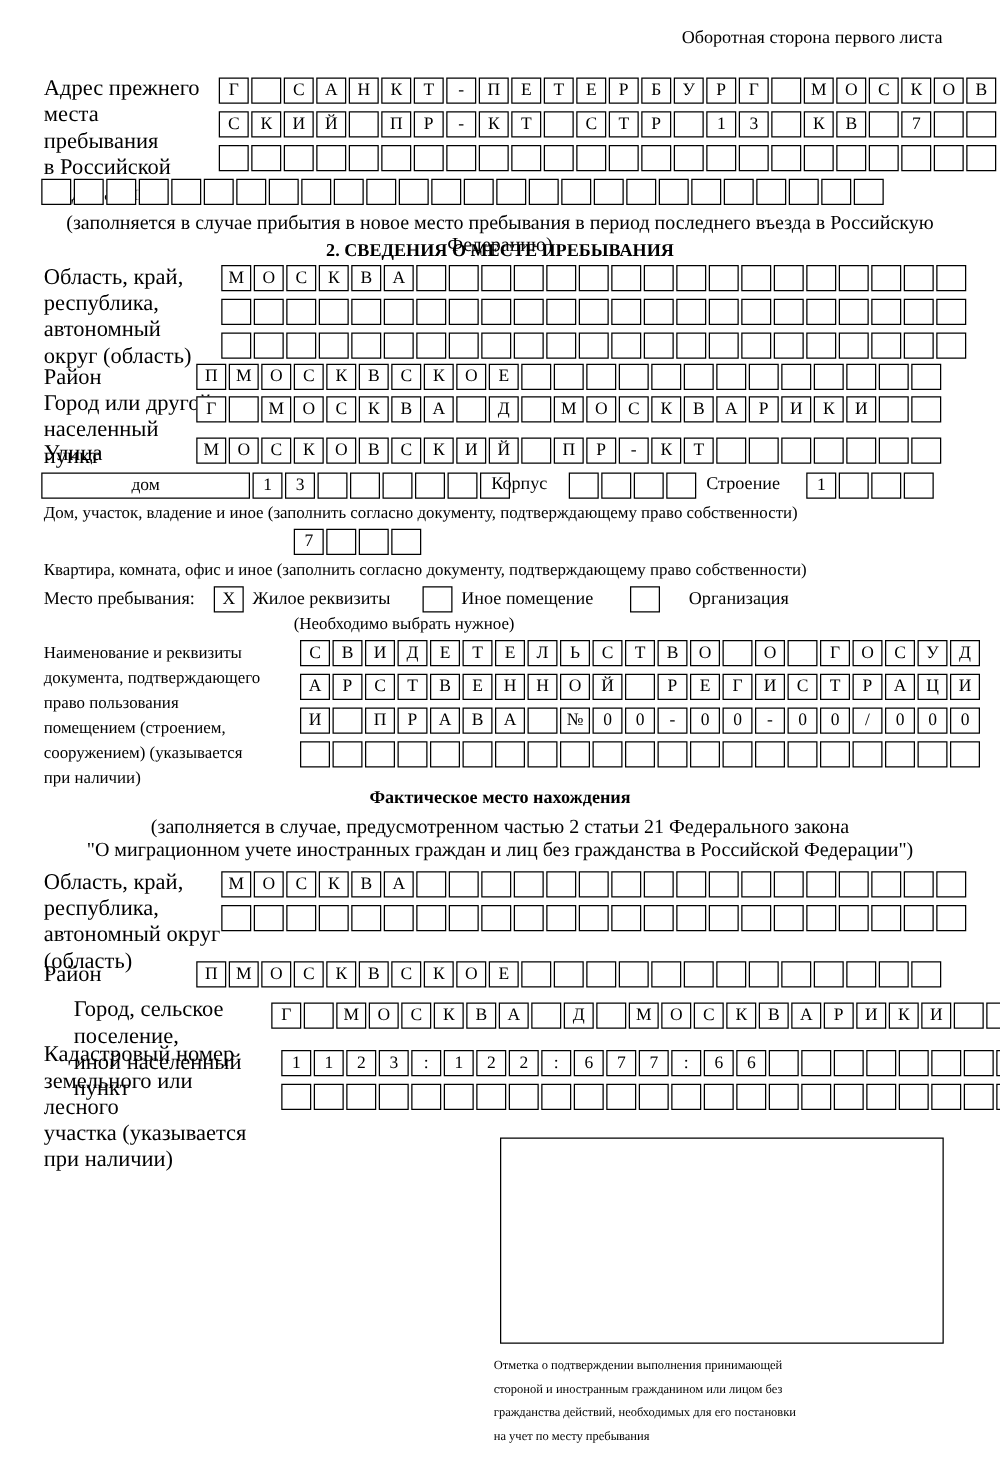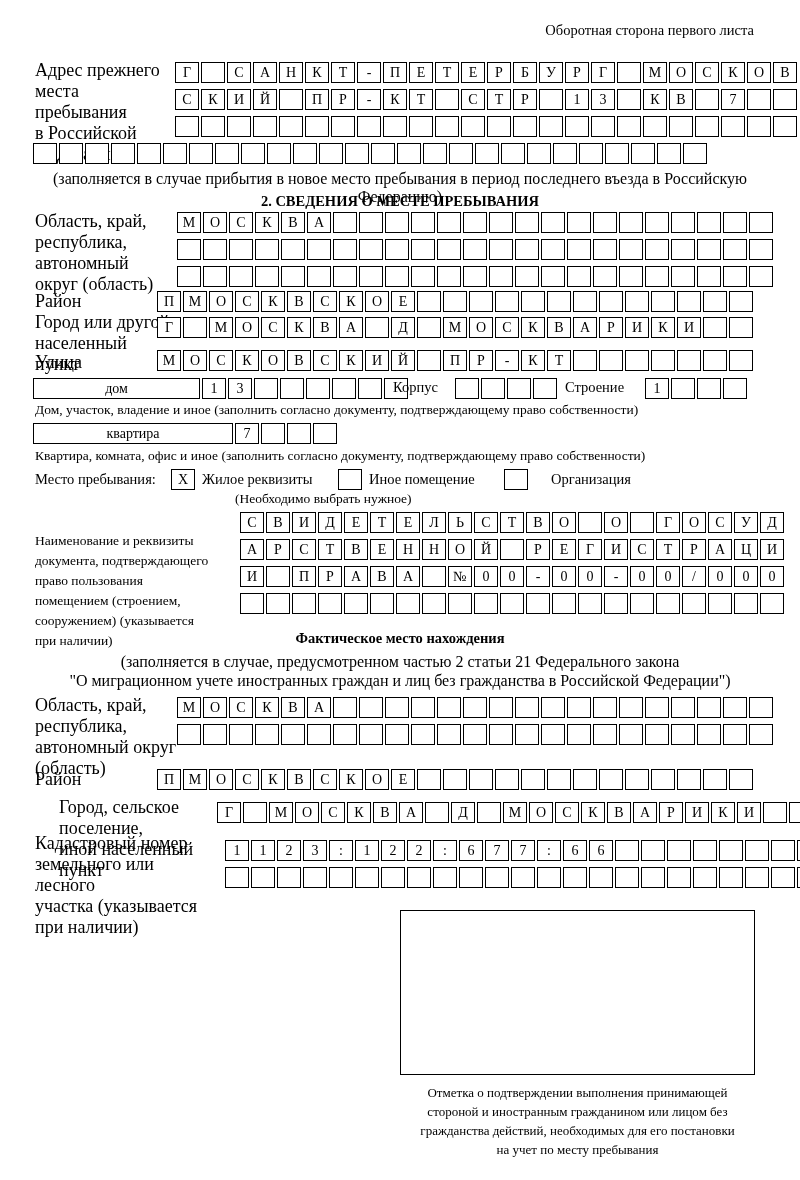--- a/index.html
+++ b/index.html
@@ -89,23 +89,23 @@
     line-height: 21px;
   }
 
   .big-empty-box {
     border: 1px solid #000;
     box-sizing: border-box;
     background: #fff;
   }
 
   .foot-note {
-    font-size: 13px;
+    font-size: 10px;
     line-height: 19px;
-    text-align: center;
+    text-align: left;
   }
 
   .checkbox {
     width: 24px; height: 21px;
     border: 1px solid #000;
     box-sizing: border-box;
     display: inline-block;
     font-size: 14px;
     line-height: 19px;
     text-align: center;
@@ -418,39 +418,38 @@
   <div class="abs inline-lbl" style="left:565px; top:377px;">Строение</div>
   <div class="abs boxrow" id="s2-stroenie" style="left:645px; top:378px;">
       <div class="cell">1</div>
       <div class="cell"></div>
       <div class="cell"></div>
       <div class="cell"></div>
     </div>
 
   <div class="abs lbl-sm" style="left:35px; top:400px;">Дом, участок, владение и иное (заполнить согласно документу, подтверждающему право собственности)</div>
 
-  <div class="abs wide-box" id="s2-flat-box" style="left:33px; top:423px; width:200px;">квартира</div>
   <div class="abs boxrow" id="s2-flat" style="left:235px; top:423px;">
       <div class="cell">7</div>
       <div class="cell"></div>
       <div class="cell"></div>
       <div class="cell"></div>
     </div>
   <div class="abs lbl-sm" style="left:35px; top:446px;">Квартира, комната, офис и иное (заполнить согласно документу, подтверждающему право собственности)</div>
 
   <div class="abs inline-lbl" style="left:35px; top:469px;">Место пребывания:</div>
   <div class="abs checkbox" id="stay-cb-1" style="left:171px; top:469px;">Х</div>
   <div class="abs inline-lbl" style="left:202px; top:469px;">Жилое реквизиты</div>
   <div class="abs checkbox" id="stay-cb-2" style="left:338px; top:469px;"></div>
   <div class="abs inline-lbl" style="left:369px; top:469px;">Иное помещение</div>
   <div class="abs checkbox" id="stay-cb-3" style="left:504px; top:469px;"></div>
   <div class="abs inline-lbl" style="left:551px; top:469px;">Организация</div>
   <div class="abs lbl-sm" style="left:235px; top:489px;">(Необходимо выбрать нужное)</div>
 
-  <div class="abs lbl-sm" style="left:35px; top:512px; width:200px;margin-top:19px;">Наименование и реквизиты
+  <div class="abs lbl-sm" style="left:35px; top:512px; width:200px;">Наименование и реквизиты
 документа, подтверждающего
 право пользования
 помещением (строением,
 сооружением) (указывается
 при наличии)</div>
   <div class="abs boxrow" id="s2-doc-0" style="left:240px; top:512px;">
       <div class="cell">С</div>
       <div class="cell">В</div>
       <div class="cell">И</div>
       <div class="cell">Д</div>

